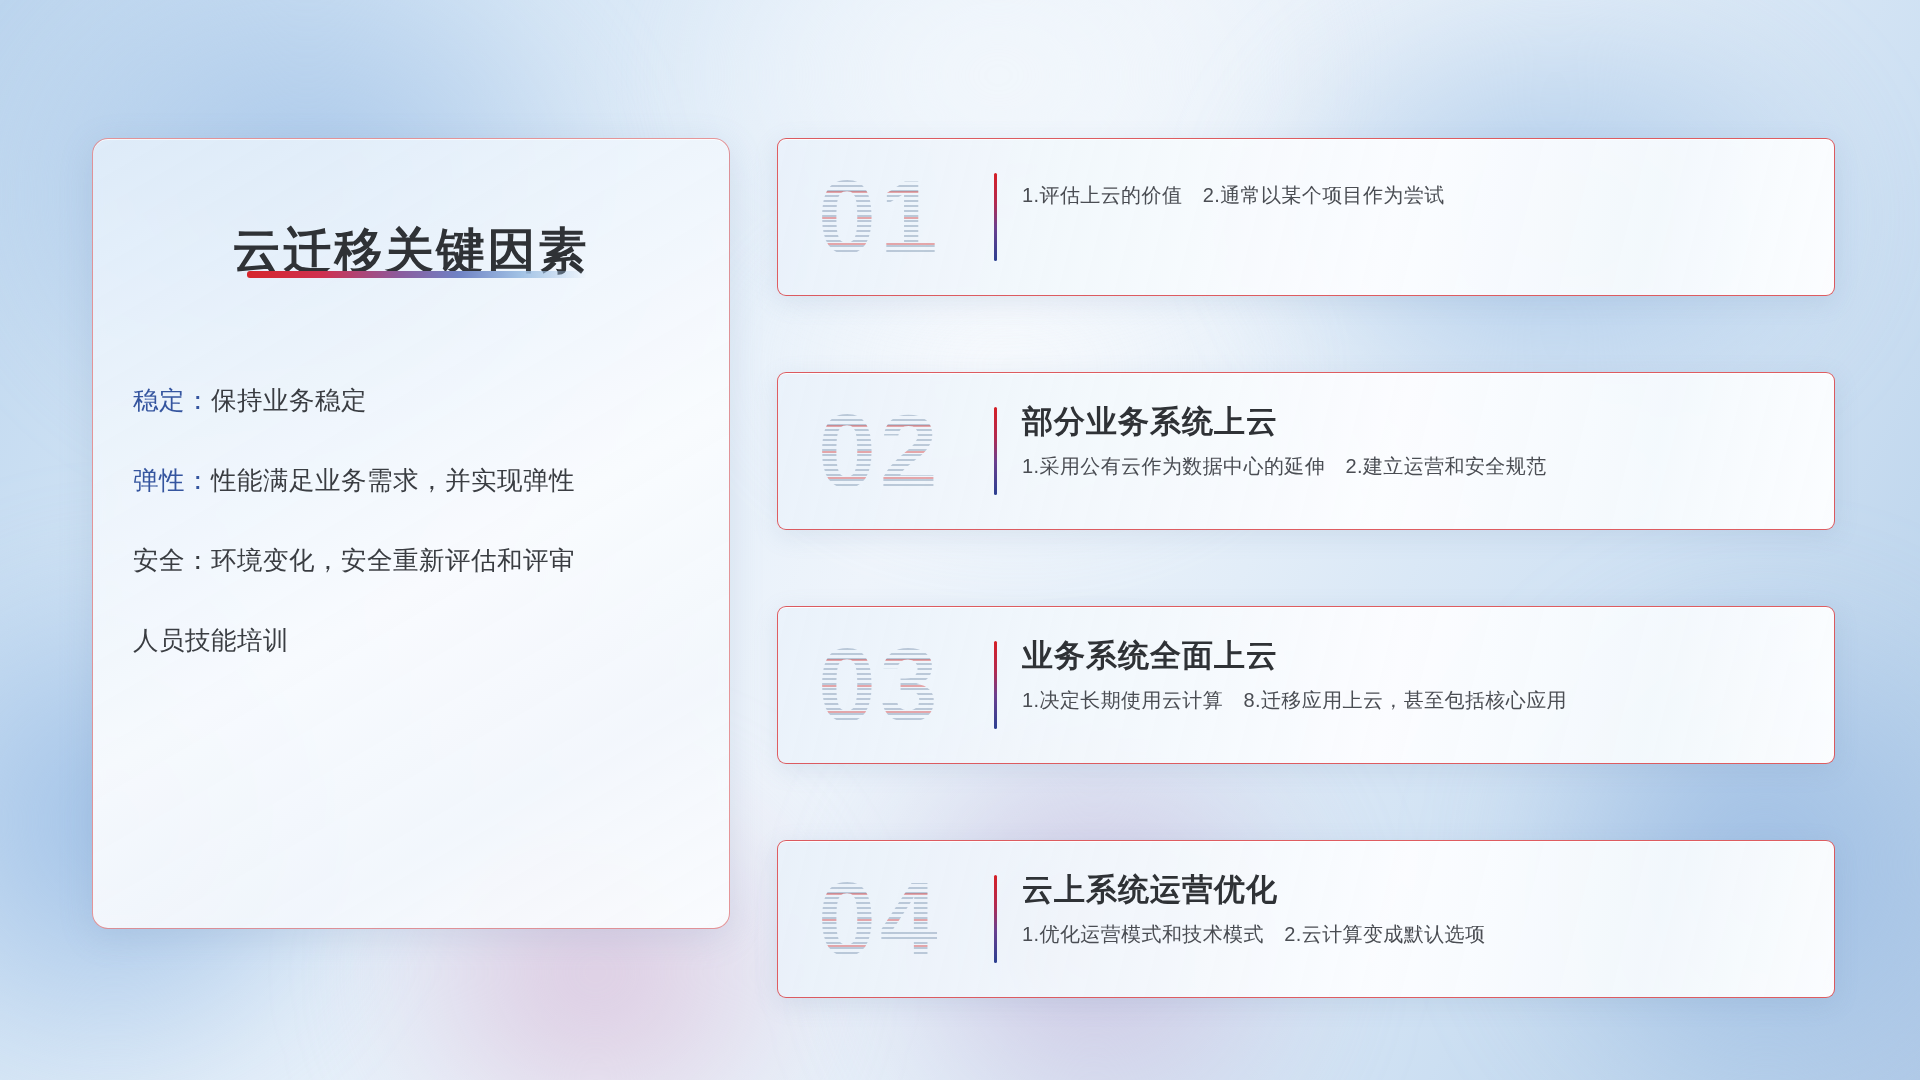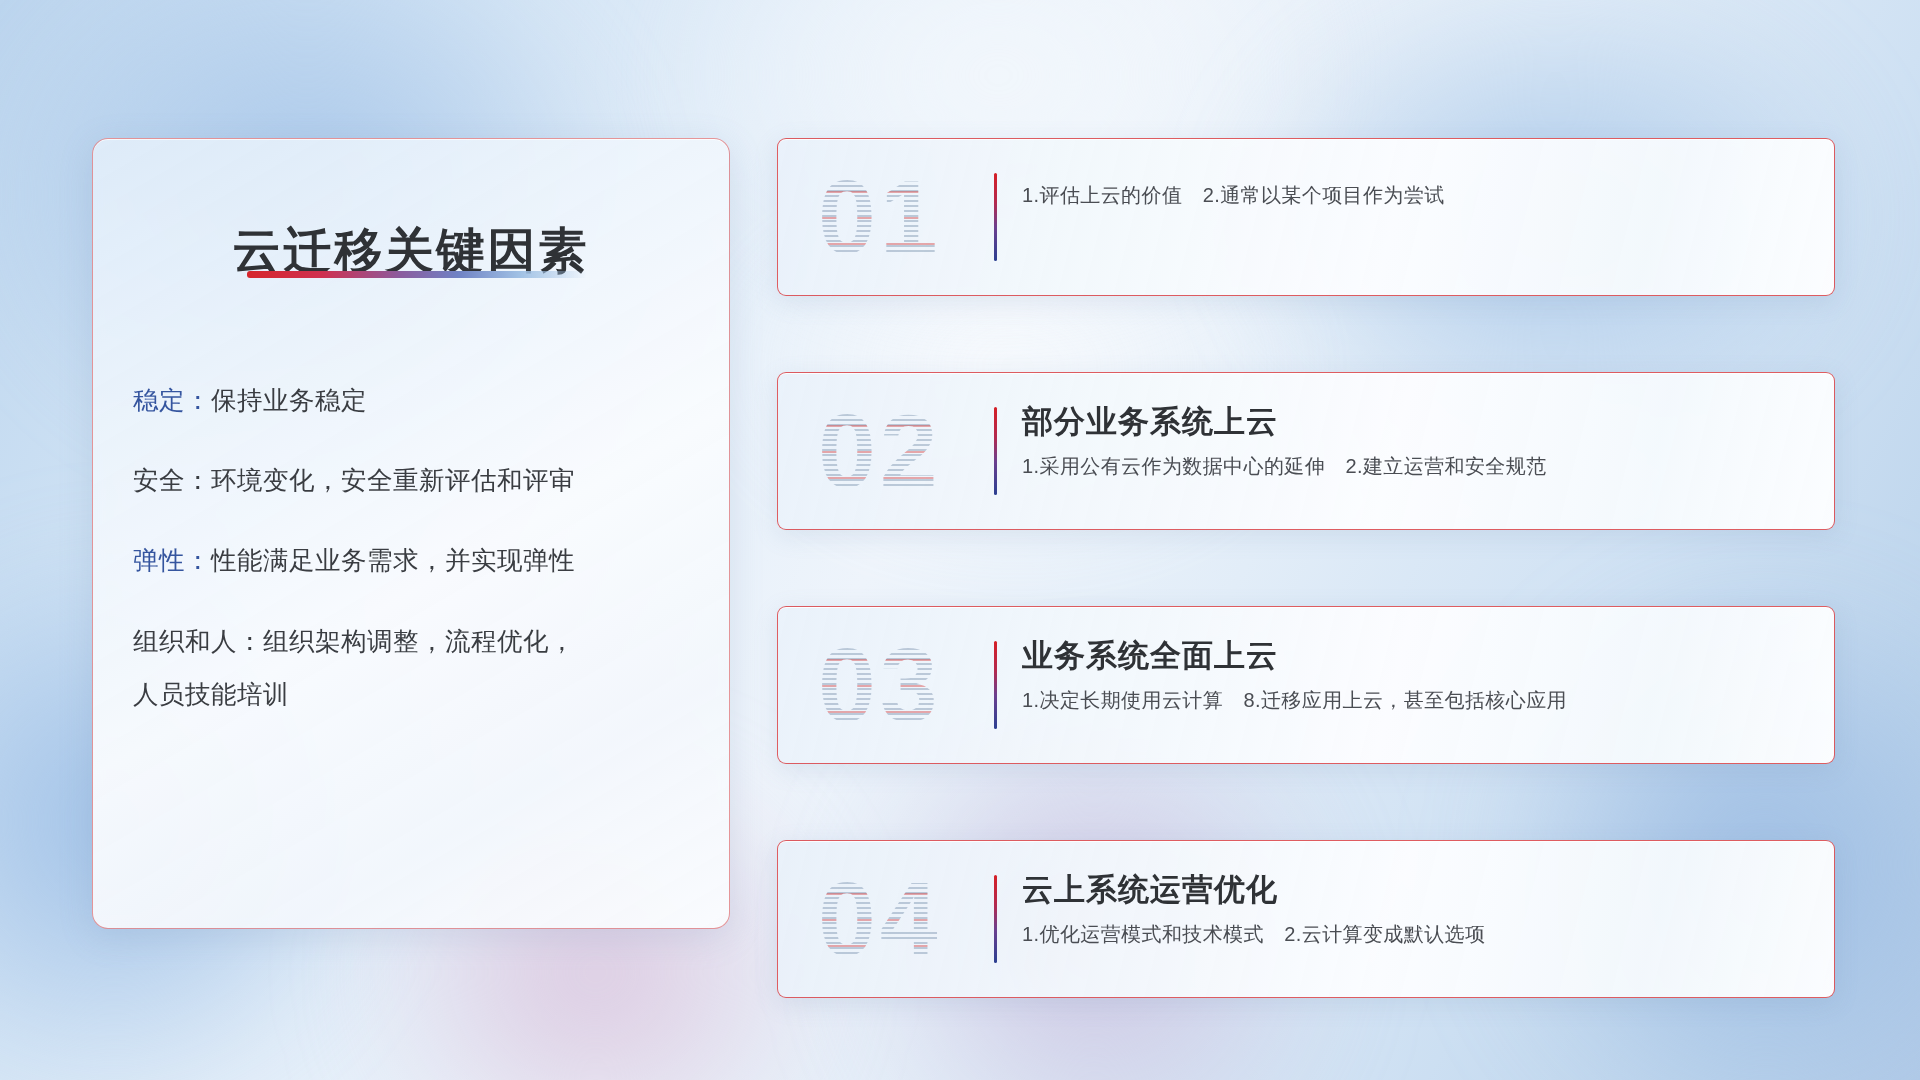--- a/index.html
+++ b/index.html
@@ -118,31 +118,28 @@
   <h1 id="panel-title">云迁移关键因素</h1>
   <div id="title-rule"></div>
 
   <div id="factor-list">
 
     <div class="factor-row">
       <span class="lab blue">稳定：</span><span>保持业务稳定</span>
     </div>
 
     <div class="factor-row">
+      <span class="lab blue">弹性：</span><span>性能满足业务需求，并实现弹性</span>
+    </div>
+
+    <div class="factor-row">
       <span class="lab gray">安全：</span><span>环境变化，安全重新评估和评审</span>
     </div>
 
-    <div class="factor-row">
-      <span class="lab blue">弹性：</span><span>性能满足业务需求，并实现弹性</span>
-    </div>
 
-
-    <div class="factor-row wrap">
-      <span class="lab gray">组织和人：</span><span>组织架构调整，流程优化，</span>
-    </div>
 
     <div class="cont-row">人员技能培训</div>
   </div>
 </section>
 
 <section id="cards">
 
   <article class="card">
     <div class="ghost-num">01</div>
     <div class="ghost-num-red">01</div>

